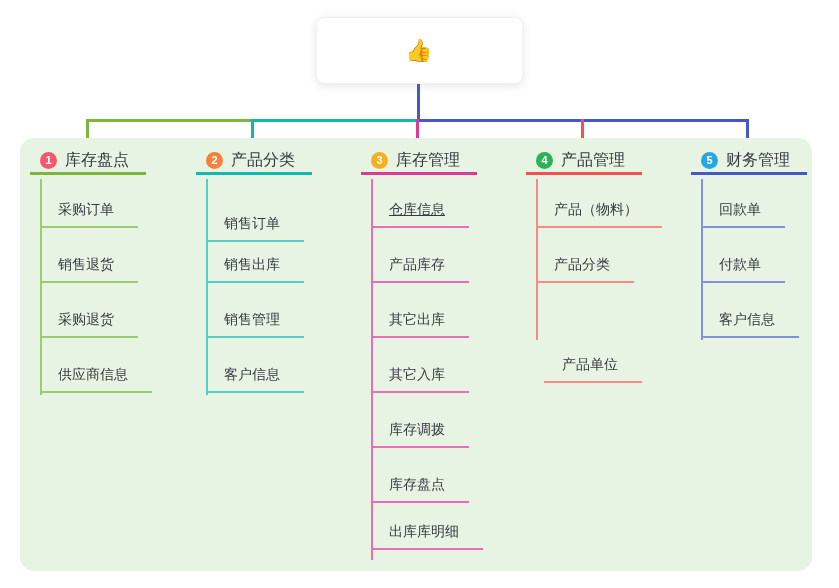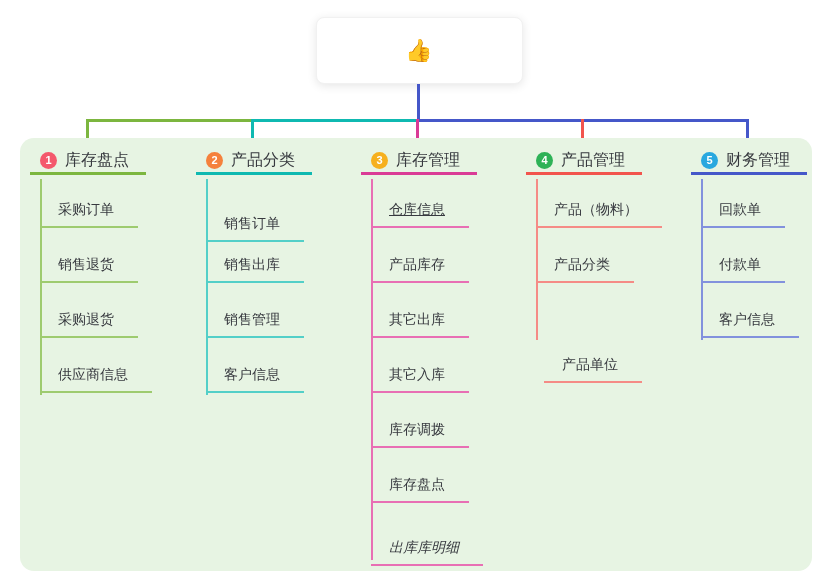--- a/index.html
+++ b/index.html
@@ -113,21 +113,21 @@
           <span class="badge" style="background: rgb(246, 176, 30);">3</span>
           <span>库存管理</span>
         </div>
         <div class="trunk" style="left: 10px; top: 41px; height: 381px; background: rgb(232, 111, 180);"></div>
         <div class="child-node" style="left: 10px; top: 58px; border-bottom: 2px solid rgb(232, 111, 180); text-decoration: underline;">仓库信息</div>
         <div class="child-node" style="left: 10px; top: 113px; border-bottom: 2px solid rgb(232, 111, 180);">产品库存</div>
         <div class="child-node" style="left: 10px; top: 168px; border-bottom: 2px solid rgb(232, 111, 180);">其它出库</div>
         <div class="child-node" style="left: 10px; top: 223px; border-bottom: 2px solid rgb(232, 111, 180);">其它入库</div>
         <div class="child-node" style="left: 10px; top: 278px; border-bottom: 2px solid rgb(232, 111, 180);">库存调拨</div>
         <div class="child-node" style="left: 10px; top: 333px; border-bottom: 2px solid rgb(232, 111, 180); text-align: right;">库存盘点</div>
-        <div class="child-node" style="left: 10px; top: 396px; border-bottom: 2px solid rgb(232, 111, 180); font-style: italic;">出库库明细</div>
+        <div class="child-node" style="left: 10px; top: 380px; border-bottom: 2px solid rgb(232, 111, 180);">出库库明细</div>
       </div>
       <div class="branch" style="left: 506px;">
         <div class="branch-header" style="border-bottom: 3px solid rgb(242, 84, 77);">
           <span class="badge" style="background: rgb(46, 178, 87);">4</span>
           <span>产品管理</span>
         </div>
         <div class="trunk" style="left: 10px; top: 41px; height: 161px; background: rgb(245, 139, 134);"></div>
         <div class="child-node" style="left: 10px; top: 58px; border-bottom: 2px solid rgb(245, 139, 134);">产品（物料）</div>
         <div class="child-node" style="left: 10px; top: 113px; border-bottom: 2px solid rgb(245, 139, 134);">产品分类</div>
         <div class="child-node" style="left: 18px; top: 168px; border-bottom: 2px solid rgb(245, 139, 134); margin-top: 45px;">产品单位</div>

